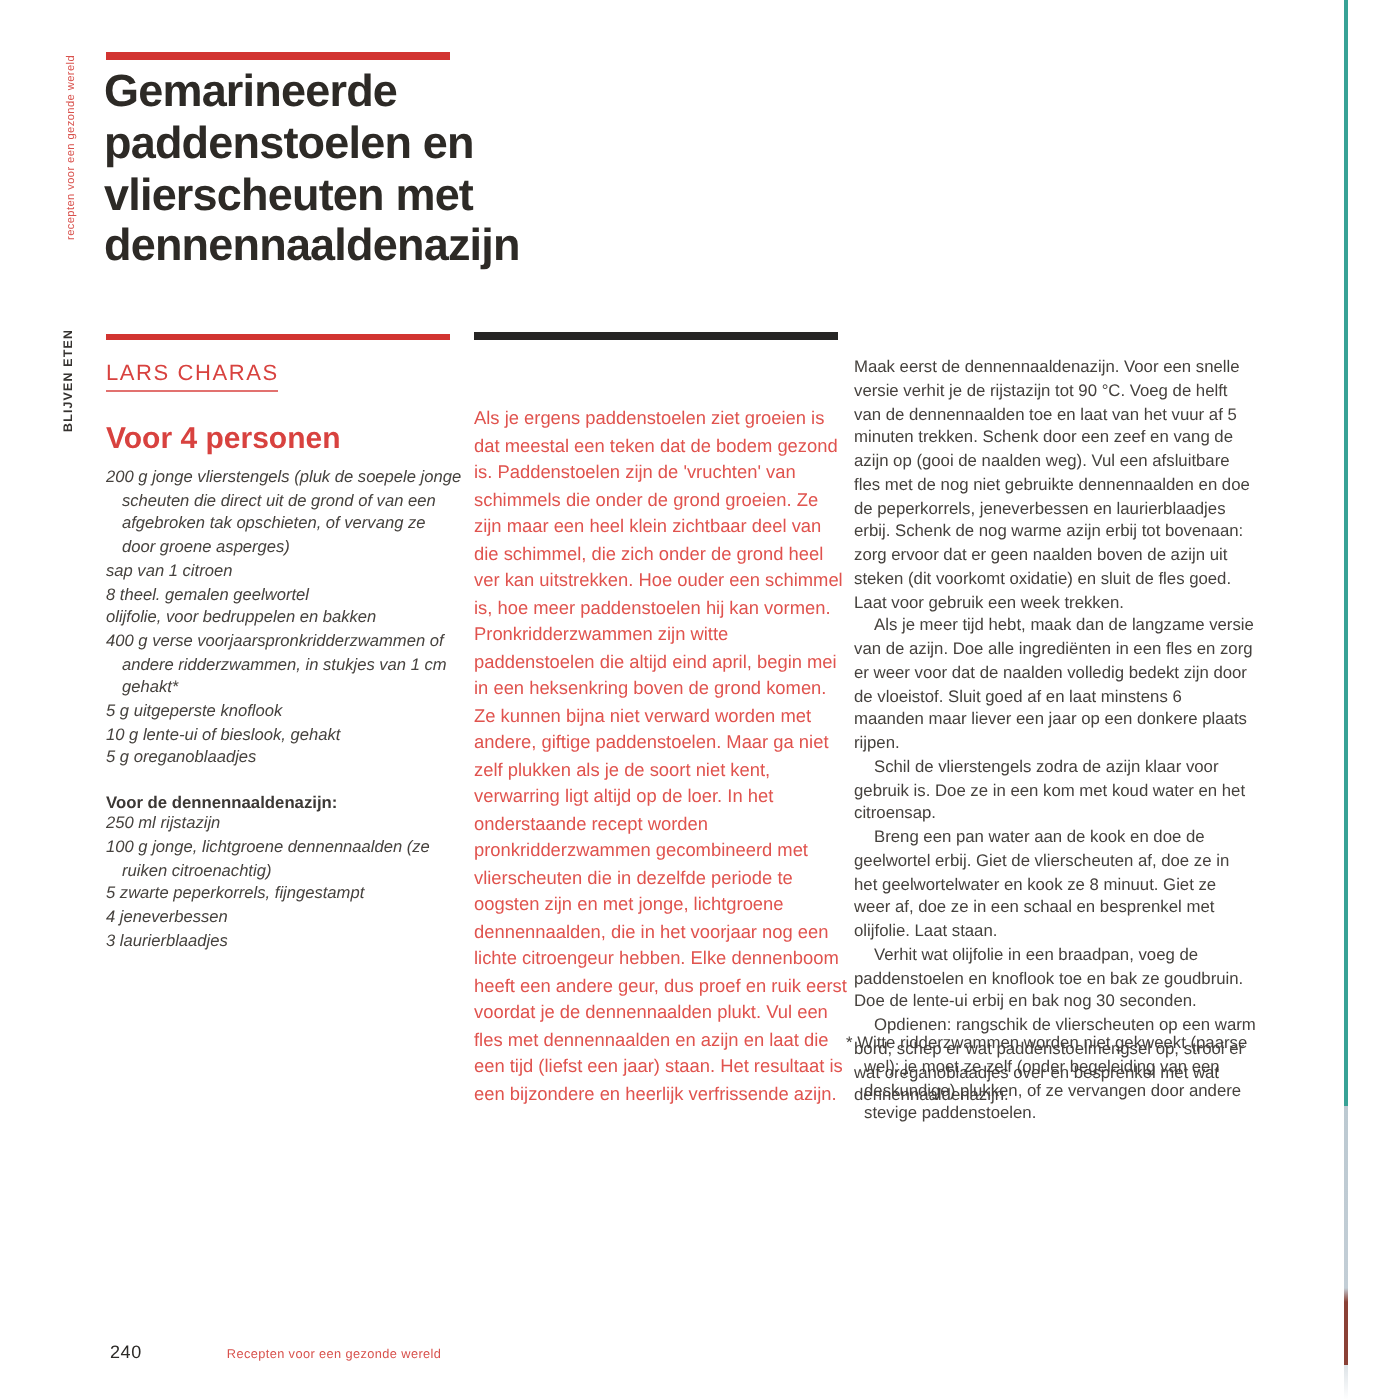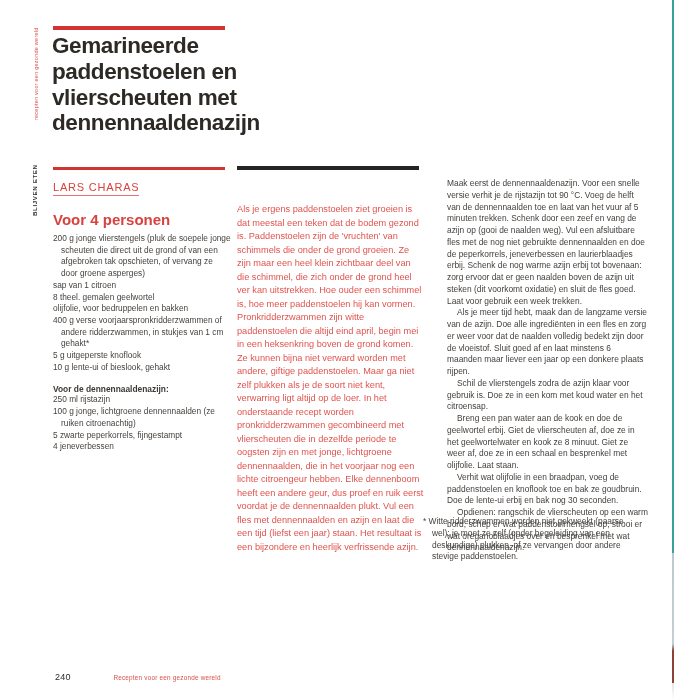--- a/index.html
+++ b/index.html
@@ -31,31 +31,31 @@
     position:absolute; left:53px; top:181px;
     font-size:11px; letter-spacing:0.8px; color:#d8423f;
     border-bottom:1px solid rgba(216,66,63,0.75); padding-bottom:2px;
   }
 
   .ingredients { position:absolute; left:53px; top:211px; width:178px; }
   .servings { font-size:15px; font-weight:bold; color:#d8423f; margin-bottom:5px; }
   .sub-heading { font-size:8.4px; font-weight:bold; color:#3c3835; margin-top:11px; }
   .ing-list .ing-item {
     font-size:8.3px; line-height:11.7px; color:#46423e;
-    padding-left:8px; text-indent:-8px;
+    padding-left:8px; text-indent:-8px;font-style:italic;
   }
 
   .intro {
     position:absolute; left:237px; top:179px; width:188px;
     font-size:9.2px; line-height:13.5px; color:#e0534e;margin-top:24px;
   }
 
   .instructions {
     position:absolute; left:427px; top:178px; width:201px;
-    font-size:8.4px; line-height:11.75px; color:#45413d;margin-left:20px;
+    font-size:8.4px; line-height:11.75px; color:#45413d;
   }
   .instructions .para { text-indent:10px; }
   .instructions .para:first-child { text-indent:0; }
 
   .footnote {
     position:absolute; left:423px; top:516px; width:203px;
     font-size:8.4px; line-height:11.75px; color:#45413d;
     padding-left:9px; text-indent:-9px;
   }
 
@@ -90,27 +90,29 @@
   <div class="ingredients">
     <div class="servings">Voor 4 personen</div>
     <div class="ing-list">
         <div class="ing-item">200 g jonge vlierstengels (pluk de soepele jonge scheuten die direct uit de grond of van een afgebroken tak opschieten, of vervang ze door groene asperges)</div>
         <div class="ing-item">sap van 1 citroen</div>
         <div class="ing-item">8 theel. gemalen geelwortel</div>
         <div class="ing-item">olijfolie, voor bedruppelen en bakken</div>
         <div class="ing-item">400 g verse voorjaarspronkridderzwammen of andere ridderzwammen, in stukjes van 1 cm gehakt*</div>
         <div class="ing-item">5 g uitgeperste knoflook</div>
         <div class="ing-item">10 g lente-ui of bieslook, gehakt</div>
+        <div class="ing-item">5 g oreganoblaadjes</div>
       </div>
     <div class="sub-heading">Voor de dennennaaldenazijn:</div>
     <div class="ing-list">
         <div class="ing-item">250 ml rijstazijn</div>
         <div class="ing-item">100 g jonge, lichtgroene dennennaalden (ze ruiken citroenachtig)</div>
         <div class="ing-item">5 zwarte peperkorrels, fijngestampt</div>
         <div class="ing-item">4 jeneverbessen</div>
+        <div class="ing-item">3 laurierblaadjes</div>
       </div>
   </div>
 
   <div class="black-bar"></div>
   <div class="intro">Als je ergens paddenstoelen ziet groeien is dat meestal een teken dat de bodem gezond is. Paddenstoelen zijn de 'vruchten' van schimmels die onder de grond groeien. Ze zijn maar een heel klein zichtbaar deel van die schimmel, die zich onder de grond heel ver kan uitstrekken. Hoe ouder een schimmel is, hoe meer paddenstoelen hij kan vormen. Pronkridderzwammen zijn witte paddenstoelen die altijd eind april, begin mei in een heksenkring boven de grond komen. Ze kunnen bijna niet verward worden met andere, giftige paddenstoelen. Maar ga niet zelf plukken als je de soort niet kent, verwarring ligt altijd op de loer. In het onderstaande recept worden pronkridderzwammen gecombineerd met vlierscheuten die in dezelfde periode te oogsten zijn en met jonge, lichtgroene dennennaalden, die in het voorjaar nog een lichte citroengeur hebben. Elke dennenboom heeft een andere geur, dus proef en ruik eerst voordat je de dennennaalden plukt. Vul een fles met dennennaalden en azijn en laat die een tijd (liefst een jaar) staan. Het resultaat is een bijzondere en heerlijk verfrissende azijn.</div>
 
   <div class="instructions">
       <div class="para">Maak eerst de dennennaaldenazijn. Voor een snelle versie verhit je de rijstazijn tot 90 °C. Voeg de helft van de dennennaalden toe en laat van het vuur af 5 minuten trekken. Schenk door een zeef en vang de azijn op (gooi de naalden weg). Vul een afsluitbare fles met de nog niet gebruikte dennennaalden en doe de peperkorrels, jeneverbessen en laurierblaadjes erbij. Schenk de nog warme azijn erbij tot bovenaan: zorg ervoor dat er geen naalden boven de azijn uit steken (dit voorkomt oxidatie) en sluit de fles goed. Laat voor gebruik een week trekken.</div>
       <div class="para">Als je meer tijd hebt, maak dan de langzame versie van de azijn. Doe alle ingrediënten in een fles en zorg er weer voor dat de naalden volledig bedekt zijn door de vloeistof. Sluit goed af en laat minstens 6 maanden maar liever een jaar op een donkere plaats rijpen.</div>
       <div class="para">Schil de vlierstengels zodra de azijn klaar voor gebruik is. Doe ze in een kom met koud water en het citroensap.</div>

